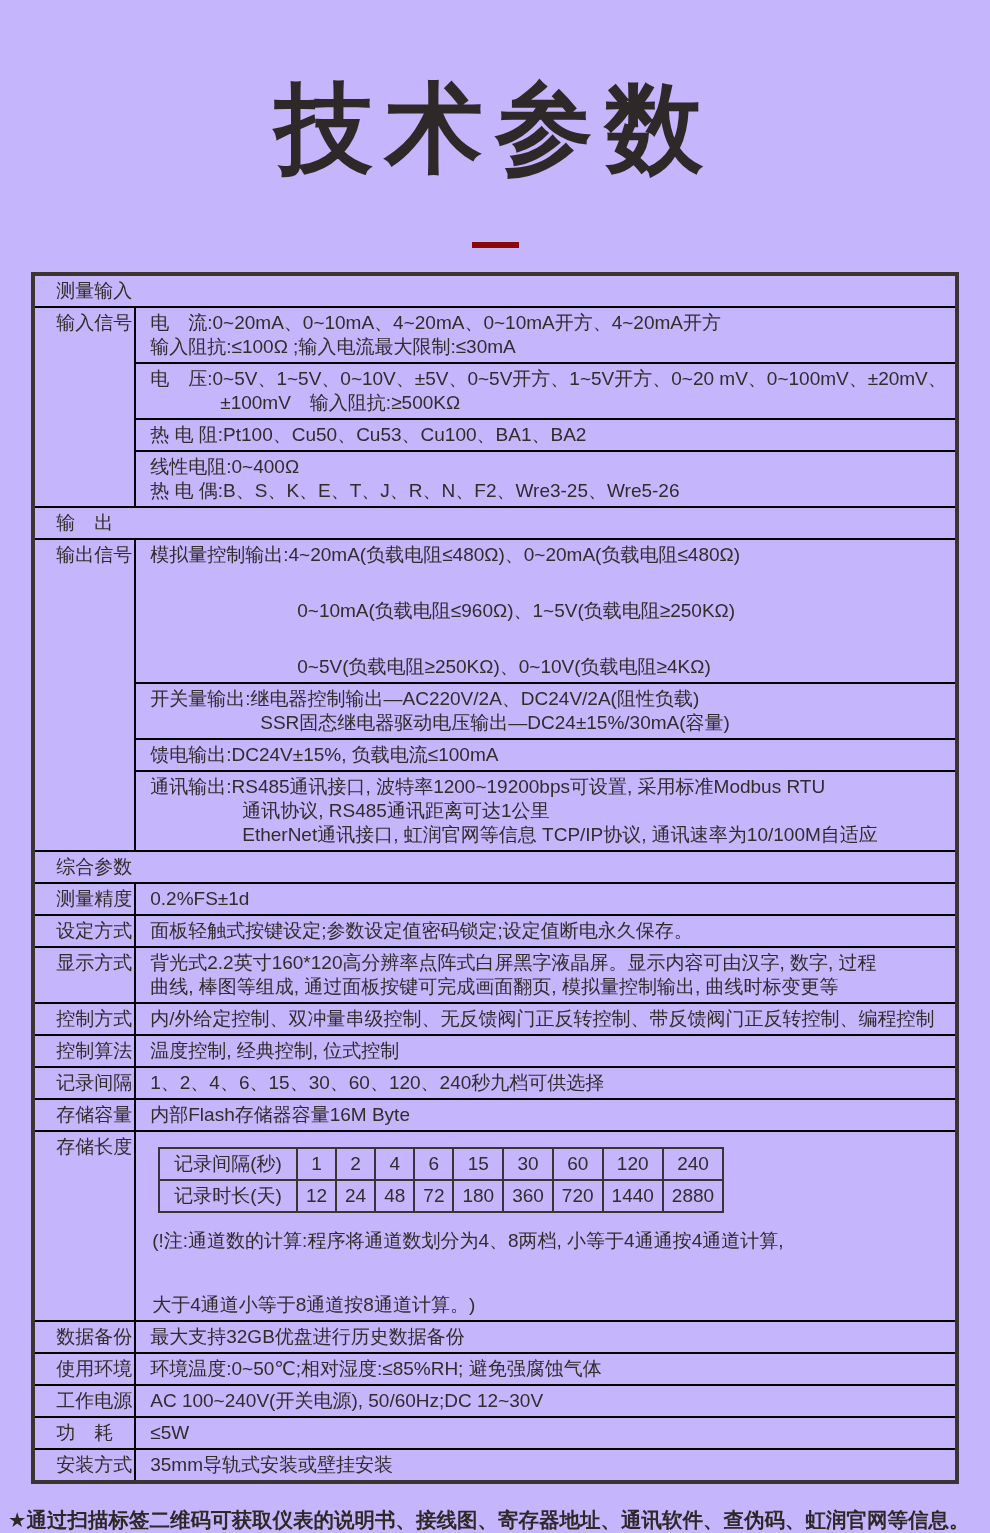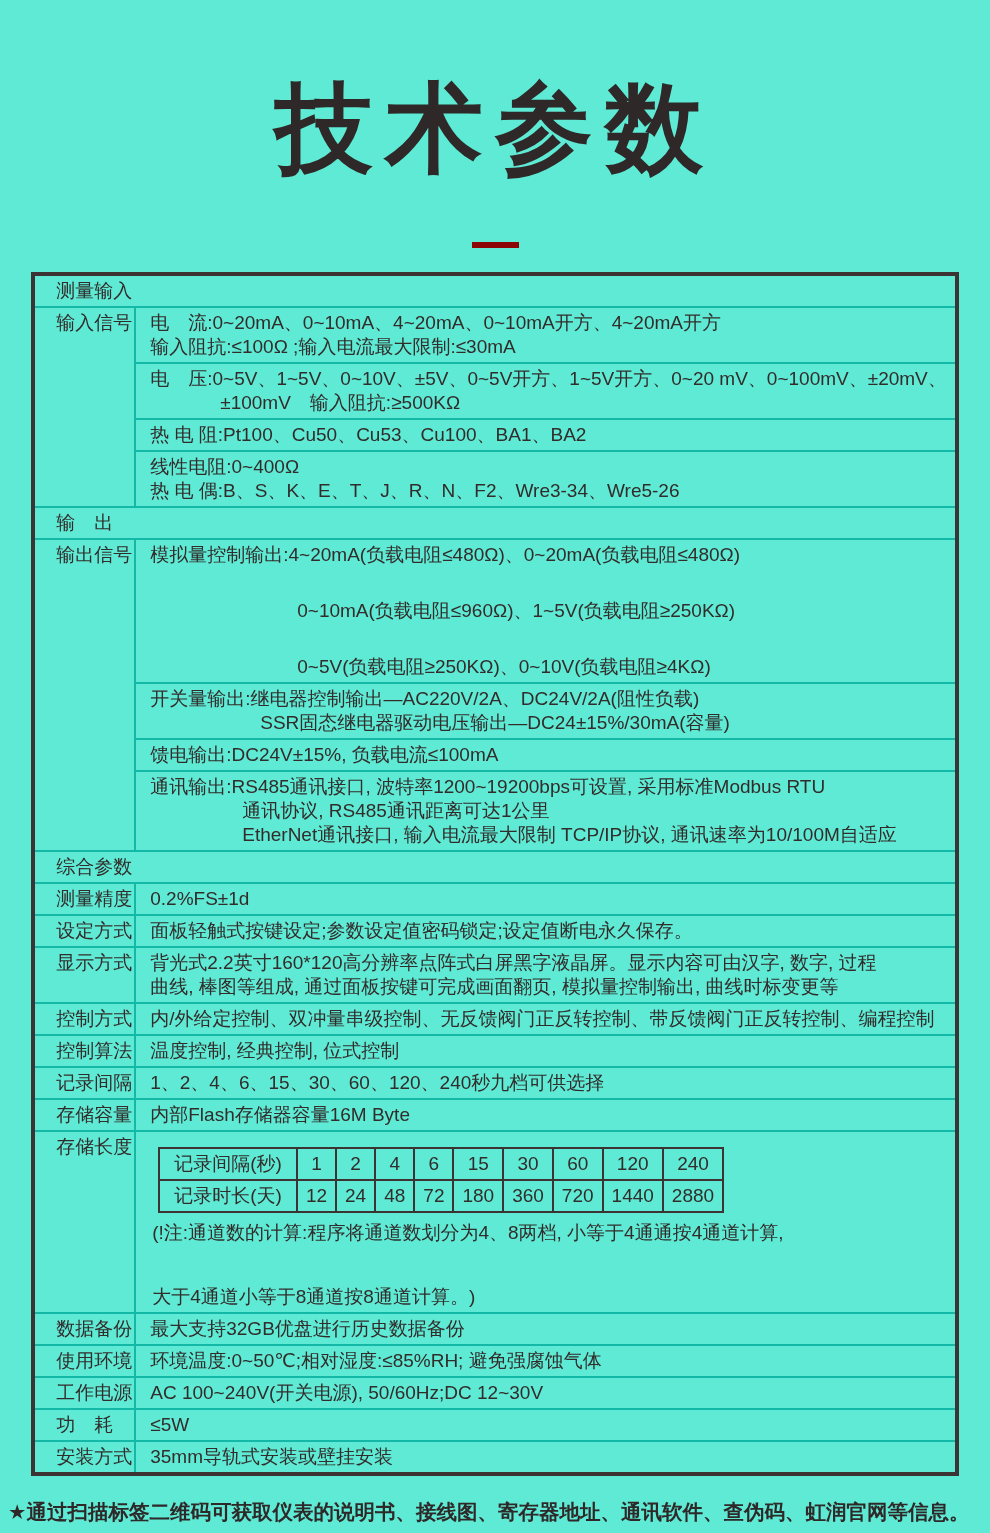--- a/index.html
+++ b/index.html
@@ -2,21 +2,21 @@
 <html><head>
 <meta charset="utf-8">
 <style>
   * { margin:0; padding:0; box-sizing:border-box; }
   html,body { background:#f4f2f1; }
   body {
     width:990px; height:1533px;
     font-family:"Liberation Sans","DejaVu Sans",sans-serif;
     color:#322c2b;
   }
-  .page { position:relative; width:990px; height:1533px; overflow:hidden; background:#5eead4; }
+  .page { position:relative; width:990px; height:1533px; overflow:hidden; background:#c4b5fd; }
 
   .title {
     padding-top:74px;
     text-align:center;
     font-size:98px;
     line-height:108px;
     font-weight:900;
     letter-spacing:12px;
     color:#2e2928;
   }
@@ -38,41 +38,41 @@
   table.spec {
     width:926px;
     margin:24px auto 0;
     border-collapse:collapse;
     border:4px solid #3b3433;
     font-size:19px;
     line-height:24px;
     color:#322c2b;
   }
   table.spec td {
-    border:2px solid #14b8a6;
+    border:2px solid #000000;
     vertical-align:top;
     padding:3px 8px 3px 14px;
   }
   table.spec td.lbl {
     width:132px;
     padding:3px 2px 3px 21px;
     white-space:nowrap;
   }
   table.spec tr.section td {
     padding:3px 8px 3px 21px;
   }
   .ln { white-space:nowrap; }
   .i70  { padding-left:70px; }
   .i90  { padding-left:92px; }
   .i110 { padding-left:110px; }
   .i145 { padding-left:147px;margin-top:32px; }
 
   table.mini {
     border-collapse:collapse;
-    margin:12px 0 8px 8px;
+    margin:12px 0 16px 8px;
   }
   table.mini td {
     border:2px solid #3b3433;
     padding:3px 8px;
     text-align:center;
     white-space:nowrap;
   }
   table.mini td.mini-lbl {
     text-align:left;
     padding:3px 14px;
@@ -115,21 +115,21 @@
           <div class="ln">电　压:0~5V、1~5V、0~10V、±5V、0~5V开方、1~5V开方、0~20 mV、0~100mV、±20mV、</div>
           <div class="ln i70">±100mV　输入阻抗:≥500KΩ</div>
         </td>
       </tr>
       <tr>
         <td>热 电 阻:Pt100、Cu50、Cu53、Cu100、BA1、BA2</td>
       </tr>
       <tr>
         <td>
           <div class="ln">线性电阻:0~400Ω</div>
-          <div class="ln">热 电 偶:B、S、K、E、T、J、R、N、F2、Wre3-34、Wre5-26</div>
+          <div class="ln">热 电 偶:B、S、K、E、T、J、R、N、F2、Wre3-25、Wre5-26</div>
         </td>
       </tr>
 
       <tr class="section">
         <td colspan="2">输　出</td>
       </tr>
 
       <tr>
         <td class="lbl" rowspan="4">输出信号</td>
         <td>
@@ -144,21 +144,21 @@
           <div class="ln i110">SSR固态继电器驱动电压输出—DC24±15%/30mA(容量)</div>
         </td>
       </tr>
       <tr>
         <td>馈电输出:DC24V±15%, 负载电流≤100mA</td>
       </tr>
       <tr>
         <td>
           <div class="ln">通讯输出:RS485通讯接口, 波特率1200~19200bps可设置, 采用标准Modbus RTU</div>
           <div class="ln i90">通讯协议, RS485通讯距离可达1公里</div>
-          <div class="ln i90">EtherNet通讯接口, 输入电流最大限制 TCP/IP协议, 通讯速率为10/100M自适应</div>
+          <div class="ln i90">EtherNet通讯接口, 虹润官网等信息 TCP/IP协议, 通讯速率为10/100M自适应</div>
         </td>
       </tr>
 
       <tr class="section">
         <td colspan="2">综合参数</td>
       </tr>
 
       <tr>
         <td class="lbl">测量精度</td>
         <td>0.2%FS±1d</td>

